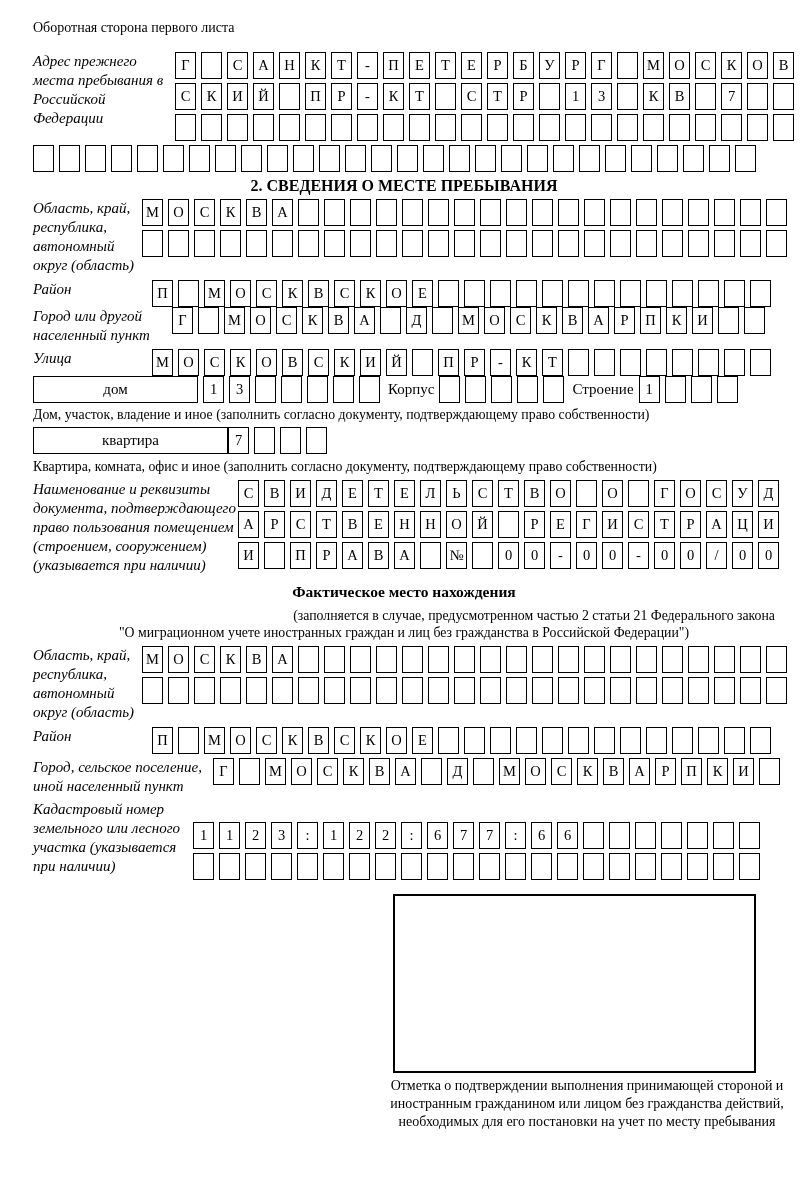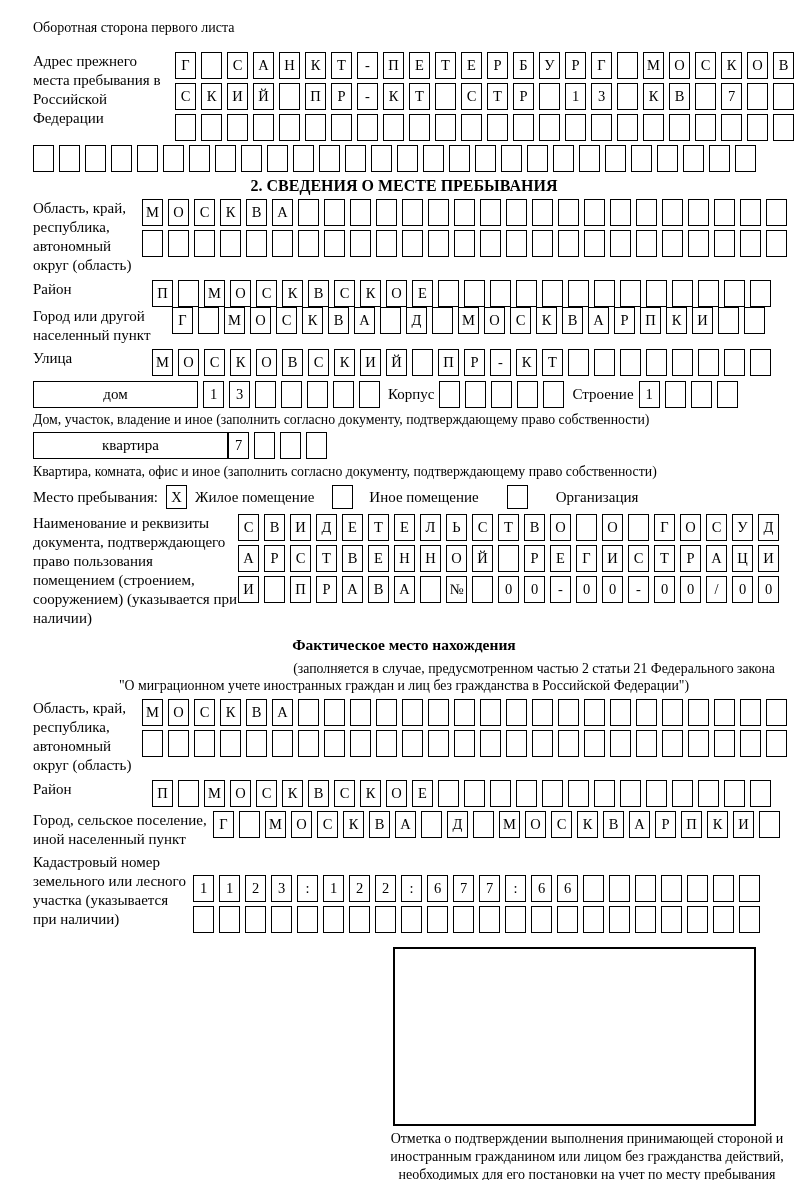--- a/index.html
+++ b/index.html
@@ -6,21 +6,21 @@
   body{
     width:800px;height:1180px;background:#ffffff;color:#000;
     font-family:"Liberation Serif", serif;overflow:hidden;
   }
   .page{padding:20px 25px 0 33px;}
   .hdr{text-align:left;font-size:14px;padding-right:28px;}
   .title{font-weight:bold;text-align:center;font-size:16px;}
   .subtitle{font-weight:bold;text-align:center;font-size:15.5px;}
   .cap{font-size:13.8px;line-height:17px;}
   .field{display:flex;align-items:flex-start;}
-  .flabel{font-size:15px;line-height:19px;flex:0 0 auto;}
+  .flabel{font-size:15px;line-height:19px;flex:0 0 auto;font-style:italic;}
   .rows{display:flex;flex-direction:column;gap:4px;}
   .boxrow{display:flex;gap:5px;}
   .cb{
     box-sizing:border-box;flex:0 0 21px;width:21px;height:27px;
     border:1.5px solid #000;display:flex;align-items:center;justify-content:center;
     font-size:14.5px;background:#fff;
   }
   .widebox{
     box-sizing:border-box;height:27px;border:1.5px solid #000;
     display:flex;align-items:center;justify-content:center;font-size:15px;background:#fff;
@@ -299,21 +299,21 @@
         <span class="cb"></span>
         <span class="cb"></span>
         <span class="cb"></span>
         <span class="cb"></span>
         <span class="cb"></span>
         <span class="cb"></span>
         <span class="cb"></span>
       </div>
   </div>
 
-  <div class="inlinerow" style="margin-top:5px;gap:5px">
+  <div class="inlinerow" style="gap:5px">
     <div class="widebox" style="width:165px">дом</div>
     <div class="boxrow">
         <span class="cb">1</span>
         <span class="cb">3</span>
         <span class="cb"></span>
         <span class="cb"></span>
         <span class="cb"></span>
         <span class="cb"></span>
         <span class="cb"></span>
       </div>
@@ -339,29 +339,20 @@
     <div class="widebox" style="width:195px">квартира</div>
     <div class="boxrow">
         <span class="cb">7</span>
         <span class="cb"></span>
         <span class="cb"></span>
         <span class="cb"></span>
       </div>
   </div>
   <div class="cap" style="margin-top:4px">Квартира, комната, офис и иное (заполнить согласно документу, подтверждающему право собственности)</div>
 
-  <div class="inlinerow" style="margin-top:5px">
-    <div class="ilabel">Место пребывания:</div>
-    <div class="chk" style="margin-left:8px">X</div>
-    <div class="ilabel" style="margin-left:8px">Жилое помещение</div>
-    <div class="chk" style="margin-left:18px"></div>
-    <div class="ilabel" style="margin-left:16px">Иное помещение</div>
-    <div class="chk" style="margin-left:28px"></div>
-    <div class="ilabel" style="margin-left:28px">Организация</div>
-  </div>
 
   <div class="field" style="margin-top:5px">
     <div class="flabel" style="flex-basis:205px">Наименование и реквизиты документа, подтверждающего право пользования помещением (строением, сооружением) (указывается при наличии)</div>
     <div class="rows">
       <div class="boxrow">
           <span class="cb">С</span>
           <span class="cb">В</span>
           <span class="cb">И</span>
           <span class="cb">Д</span>
           <span class="cb">Е</span>

